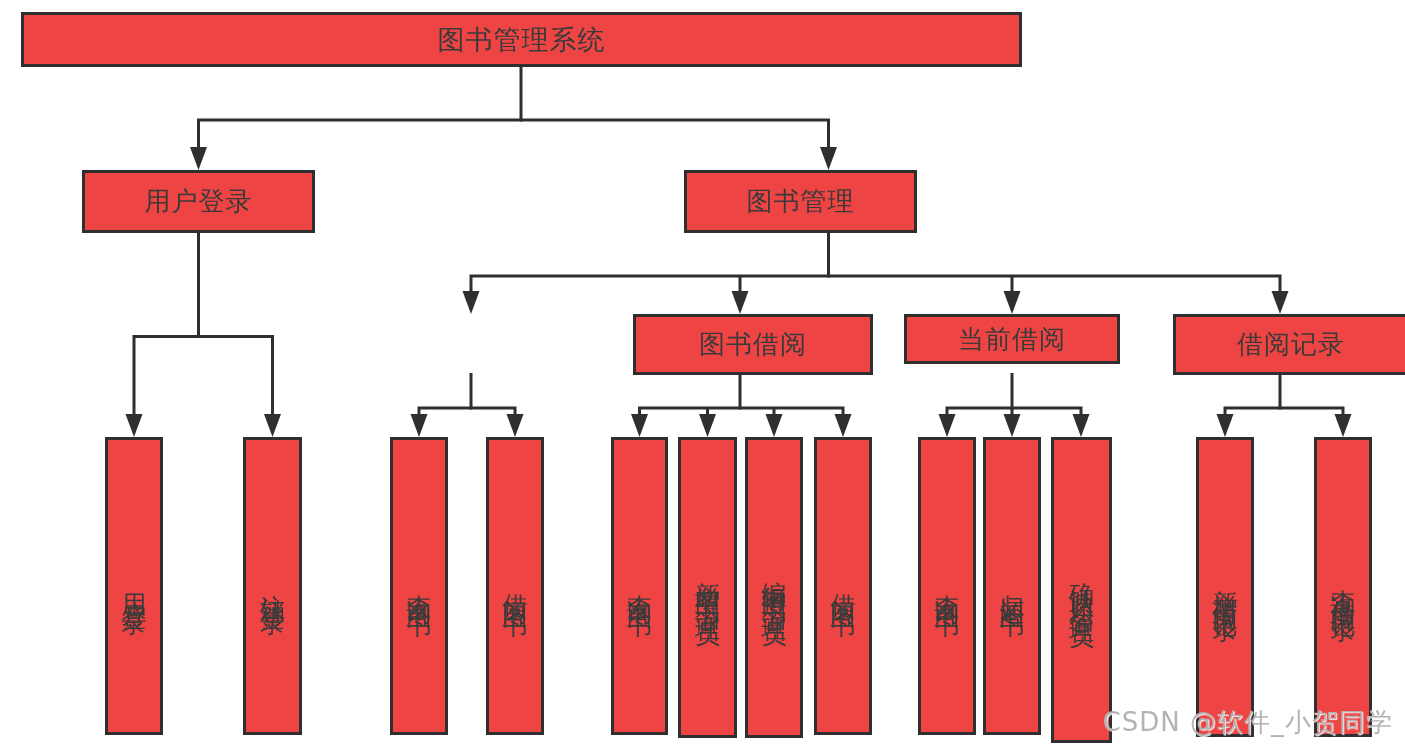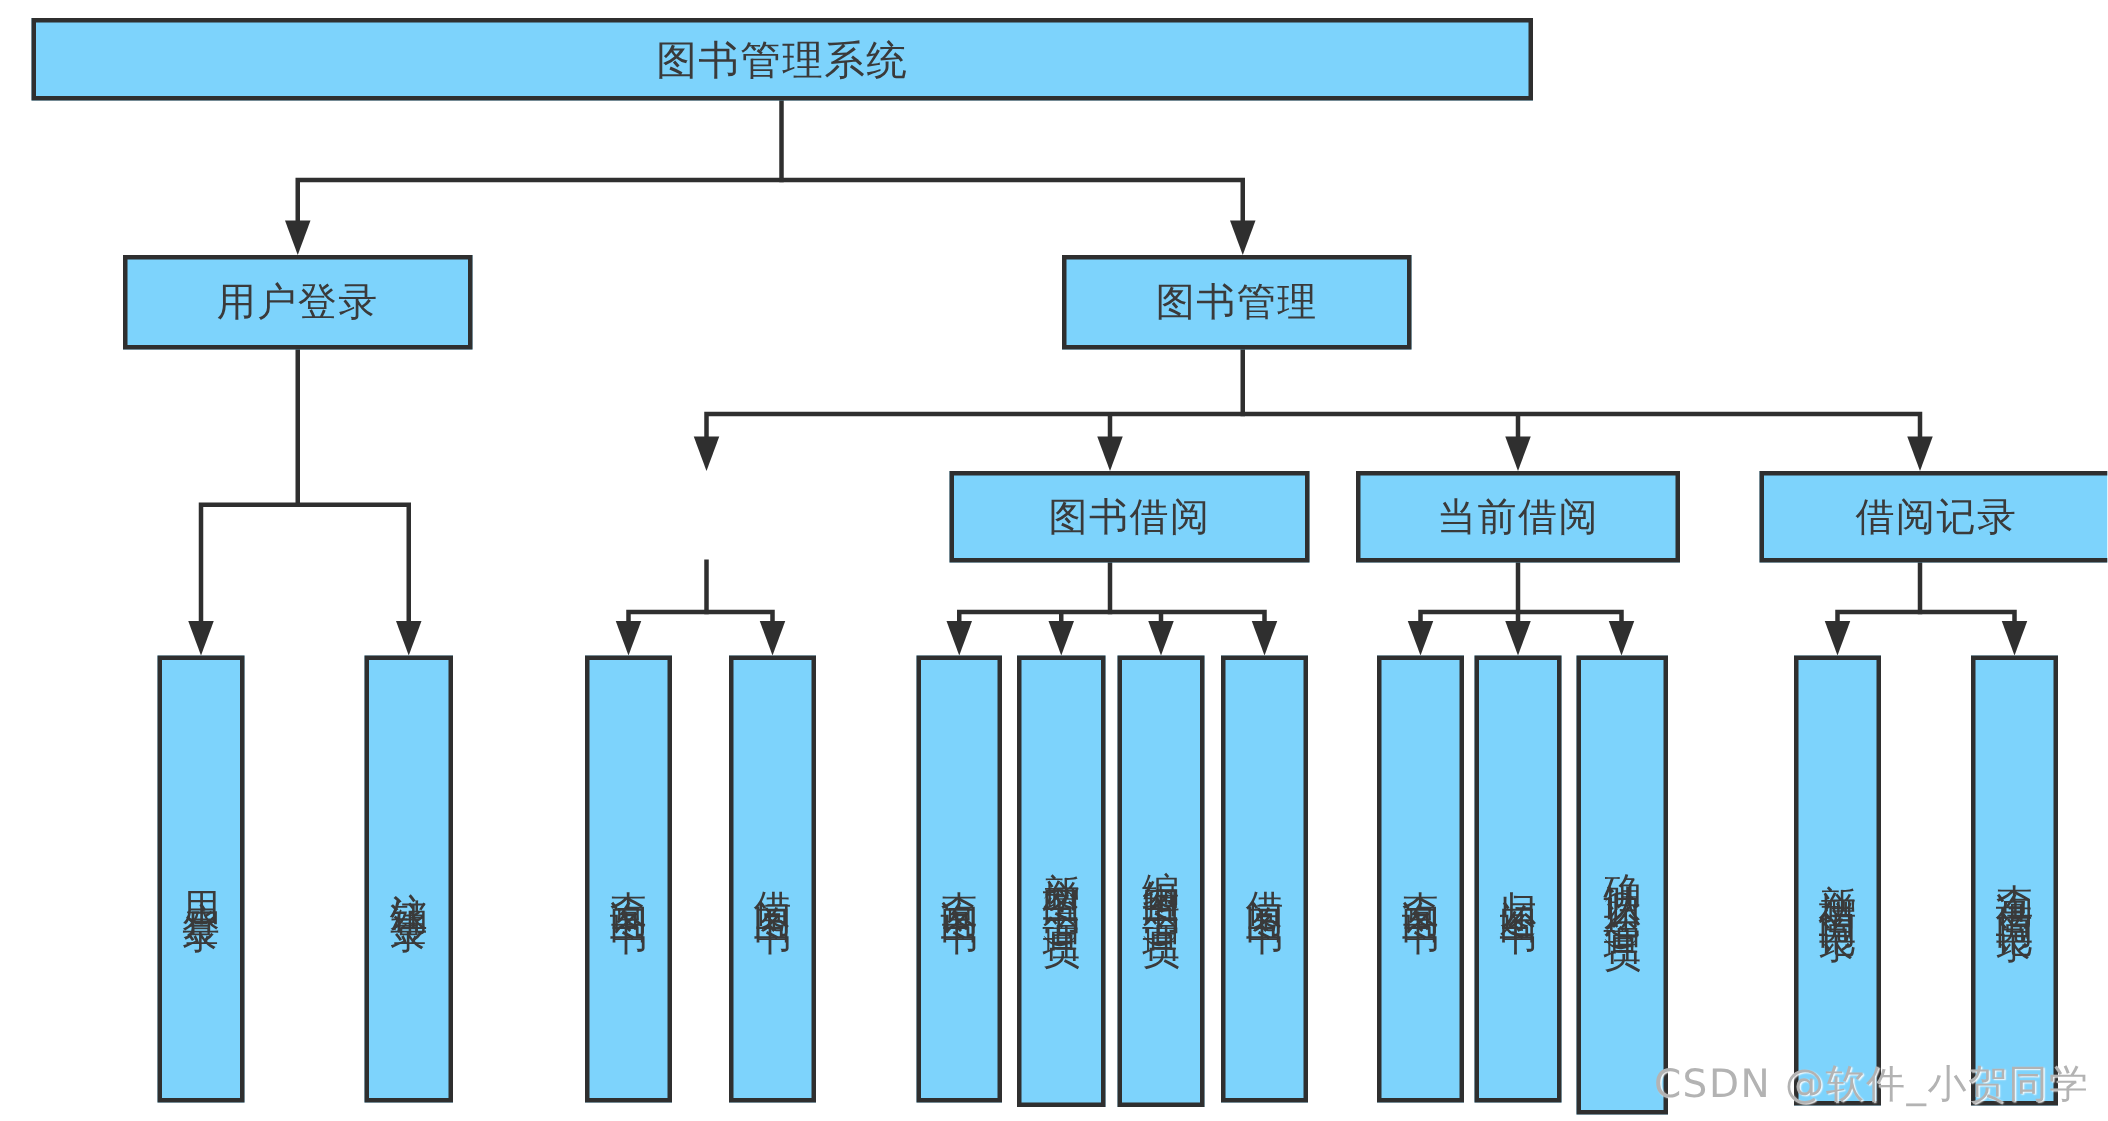--- a/index.html
+++ b/index.html
@@ -12,21 +12,21 @@
   .canvas{
     position:relative;width:1405px;height:747px;overflow:hidden;
     background:var(--color-background);
     font-family:"DejaVu Sans","Liberation Sans",sans-serif;
   }
   .connectors{position:absolute;left:0;top:0;z-index:1;}
   .connectors path{stroke:var(--color-line);stroke-width:3;fill:none;}
   .connectors polygon{fill:var(--color-line);stroke:none;}
   .box{
     position:absolute;box-sizing:border-box;z-index:2;
-    border:3px solid var(--color-line);background:#7dd3fc;
+    border:3px solid var(--color-line);background:#ef4444;
     display:flex;align-items:center;justify-content:center;
     color:var(--color-text);font-size:26px;letter-spacing:1px;white-space:nowrap;
   }
   .root-box{font-size:27px;}
   .leaf{
     writing-mode:vertical-rl;text-orientation:mixed;
     font-size:25px;letter-spacing:6px;line-height:1;white-space:normal;
   }
   .watermark{
     position:absolute;right:12px;bottom:7px;z-index:5;
@@ -83,24 +83,24 @@
 
     <path d="M1280 373 L1280 409.5"></path>
     <path d="M1225 417 L1225 408 L1343 408 L1343 417"></path>
     <polygon points="1216.5,414 1233.5,414 1225,437"></polygon>
     <polygon points="1334.5,414 1351.5,414 1343,437"></polygon>
   </svg>
 
   <div class="box root-box" style="left:21px;top:12px;width:1001px;height:55px">图书管理系统</div>
 
   <div class="box" style="left:82px;top:170px;width:233px;height:63px">用户登录</div>
-  <div class="box" style="left:708px;top:170px;width:233px;height:63px">图书管理</div>
+  <div class="box" style="left:684px;top:170px;width:233px;height:63px">图书管理</div>
 
   <div class="box" style="left:633px;top:314px;width:240px;height:61px">图书借阅</div>
-  <div class="box" style="left:904px;top:314px;width:216px;height:61px">当前借阅</div>
+  <div class="box" style="left:904px;top:314px;width:216px;height:50px">当前借阅</div>
   <div class="box" style="left:1173px;top:314px;width:236px;height:61px">借阅记录</div>
 
   <div class="box leaf" style="left:105px;top:437px;width:58px;height:298px">用户登录</div>
   <div class="box leaf" style="left:243px;top:437px;width:59px;height:298px">注销登录</div>
 
   <div class="box leaf" style="left:390px;top:437px;width:58px;height:298px">查询图书</div>
   <div class="box leaf" style="left:486px;top:437px;width:58px;height:298px">借阅图书</div>
 
   <div class="box leaf" style="left:611px;top:437px;width:57px;height:298px">查询图书</div>
   <div class="box leaf" style="left:678px;top:437px;width:59px;height:301px">新增图书（管理员）</div>

